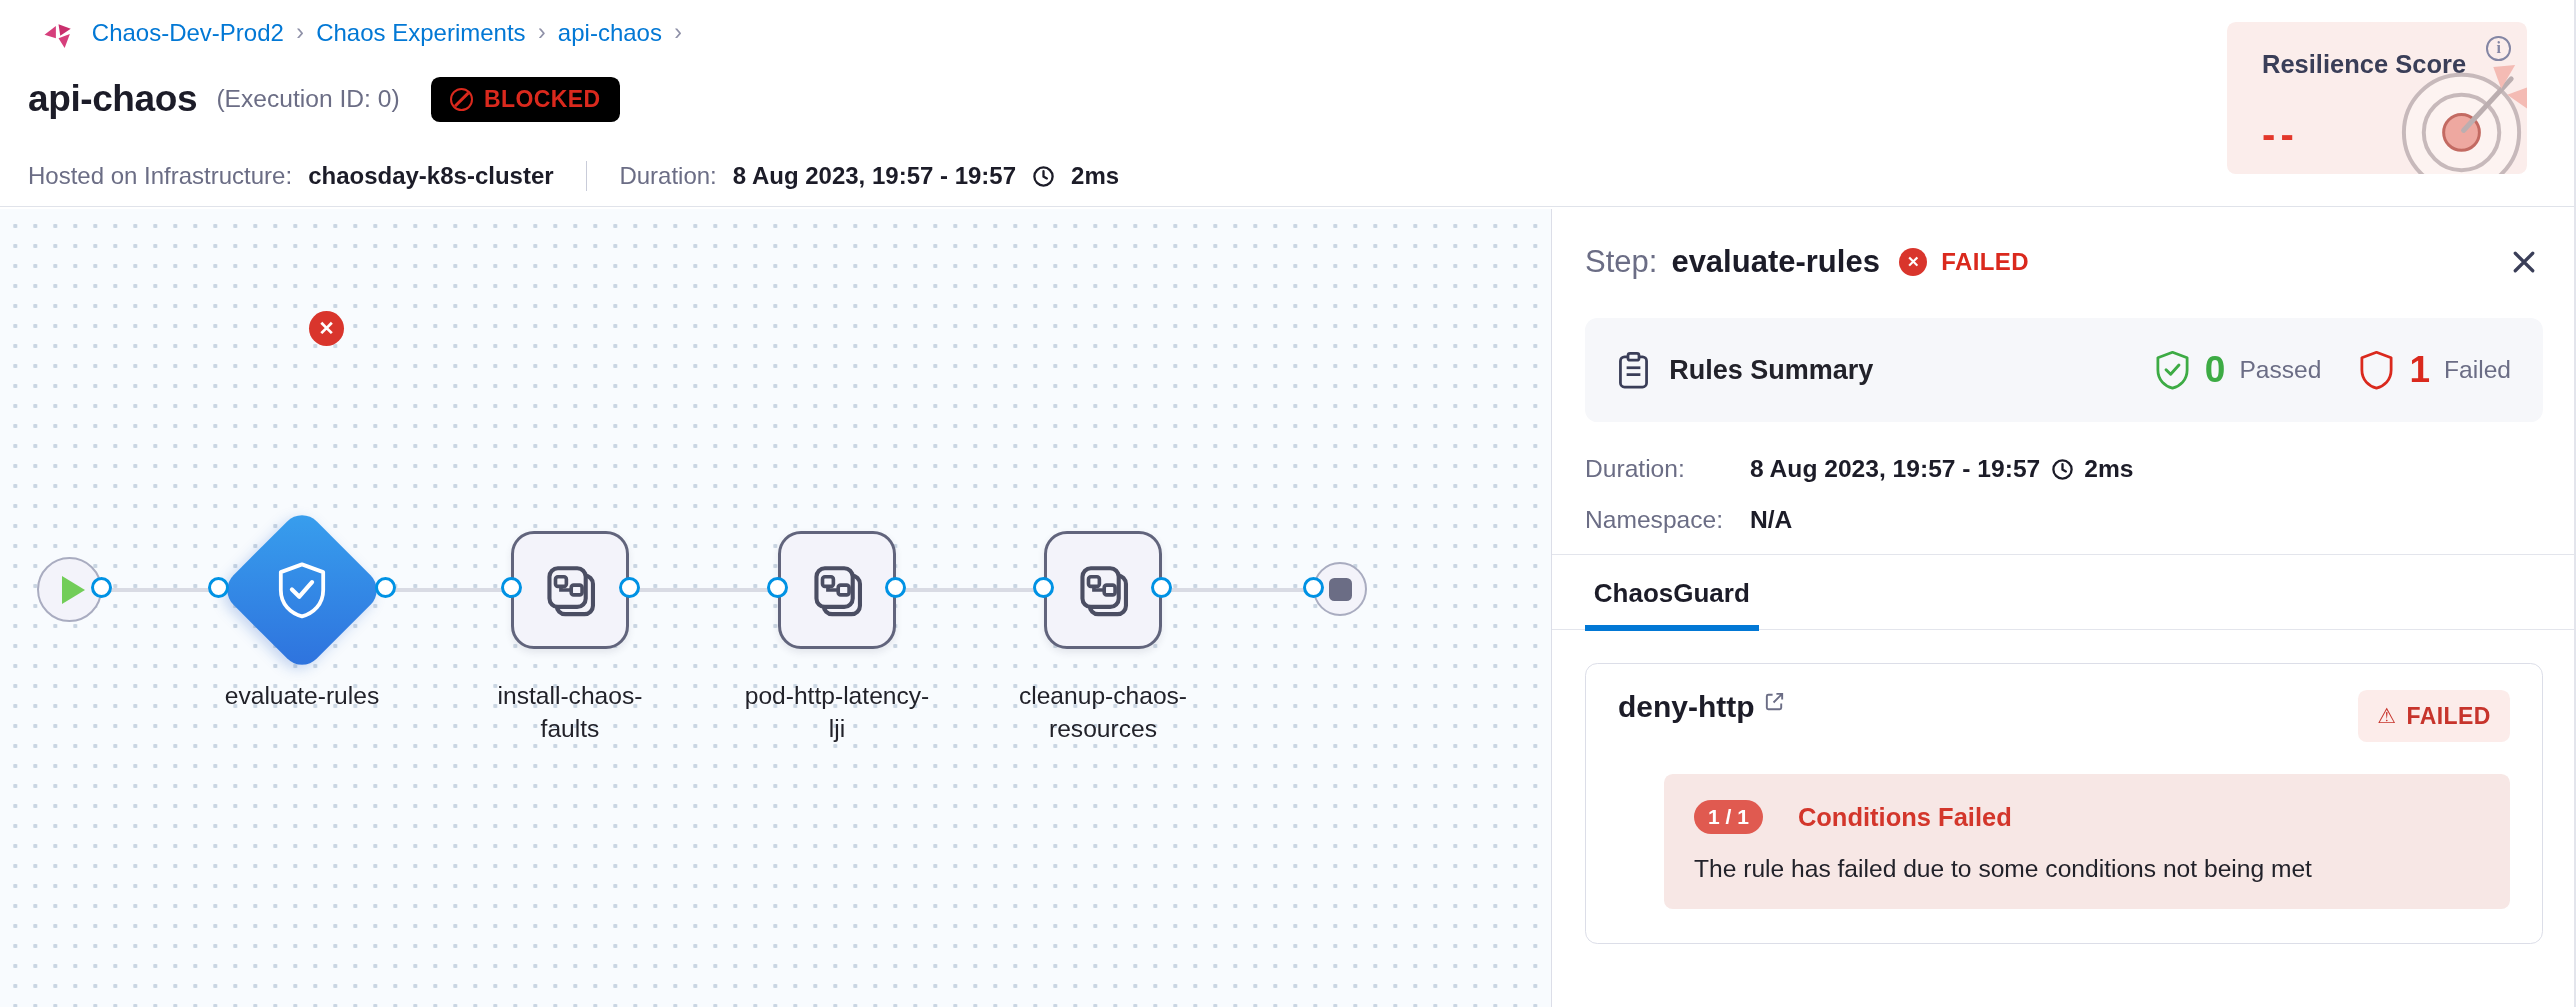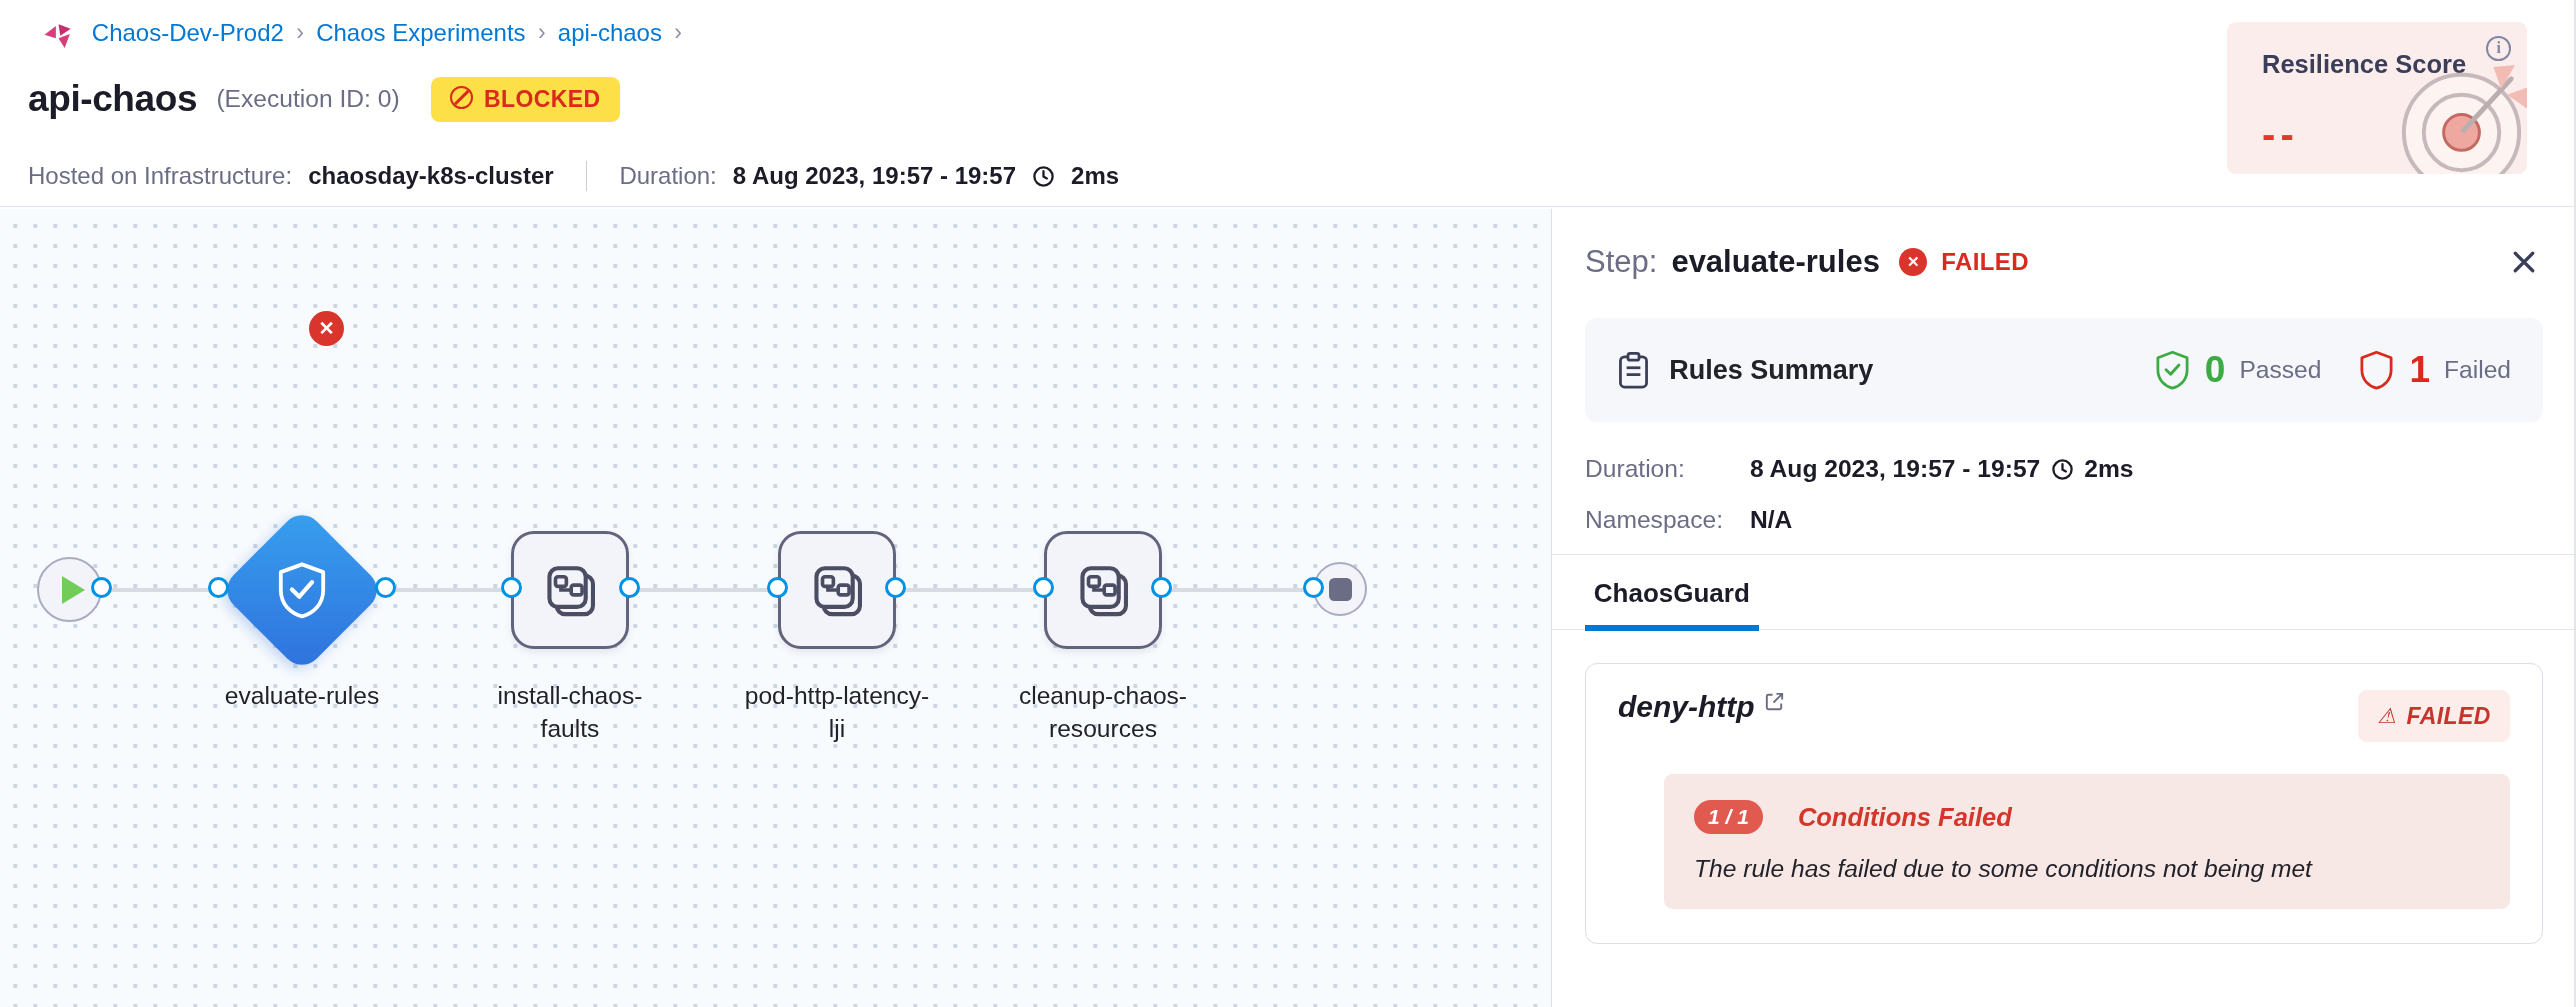--- a/index.html
+++ b/index.html
@@ -9,21 +9,21 @@
   
   .header { position:absolute; top:0; left:0; width:2576px; height:207px; background:#fff; border-bottom:1.8px solid #e0e3ea; z-index:5; }
   .breadcrumb { position:absolute; top:19.3px; left:41px; display:flex; gap:12.3px; font-size:24px; }
   .breadcrumb a { color:#0278d5; text-decoration:none; cursor:pointer; }
   .crumb-sep { color:#8f91a8; font-size:23px; }
   .logo-icon { width:35px; height:35px; margin-right:3.5px; }
 
   .title-row { position:absolute; top:77px; left:28px; display:flex; align-items:center; gap:19.3px; }
   .page-title { font-size:37px; font-weight:bold; color:#1c1c28; letter-spacing:-0.4px; }
   .exec-id { font-size:24.6px; color:#6b6d85; }
-  .blocked-badge { display:flex; align-items:flex-start; gap:10.5px; background:#fde047; border-radius:8.8px; padding:8.8px 19.3px; margin-left:12.3px; }
+  .blocked-badge { display:flex; align-items:center; gap:10.5px; background:#000000; border-radius:8.8px; padding:8.8px 19.3px; margin-left:12.3px; }
   .blocked-badge .txt { color:#da291d; font-weight:bold; font-size:23px; letter-spacing:0.4px; }
   .no-entry { width:23px; height:23px; border:2.6px solid #da291d; border-radius:50%; position:relative; }
   .no-entry::after { content:""; position:absolute; left:-0.9px; top:8px; width:19.3px; height:2.6px; background:#da291d; transform:rotate(-45deg); }
 
   .meta-row { position:absolute; top:161px; left:28px; display:flex; align-items:center; gap:16px; font-size:24px; }
   .meta-label { color:#6b6d85; }
   .meta-value { color:#1c1c28; font-weight:600; }
   .meta-divider { width:1.8px; height:30px; background:#c9ccd9; margin:0 16px; }
   .clock-ic { width:23px; height:23px; }
 
@@ -78,21 +78,21 @@
   .count-label { font-size:24.6px; color:#6b6d85; margin-right:23px; }
 
   .kv-row { display:flex; align-items:center; margin-top:33px; font-size:24.6px; }
   .kv-row.second { margin-top:23px; }
   .kv-label { color:#6b6d85; width:165px; }
   .kv-value { color:#1c1c28; font-weight:600; display:flex; align-items:center; gap:10.5px; }
 
   .tabs { margin:20px -33px 0; padding:0 33px; border-top:1.8px solid #e3e5ec; border-bottom:1.8px solid #e3e5ec; }
   .tab { display:inline-block; padding:23px 8.8px 16px; font-size:26px; font-weight:600; color:#1c1c28; border-bottom:6.2px solid #0278d5; margin-bottom:-1.8px; cursor:pointer; }
 
-  .rule-card { margin-top:33px; border:1.8px solid #dcdee8; border-radius:12.3px; padding:26px 32px 30px;font-style:italic; }
+  .rule-card { margin-top:33px; border:1.8px solid #dcdee8; border-radius:12.3px; padding:26px 32px 30px; }
   .rule-head { display:flex; align-items:flex-start; }
   .rule-name-wrap { display:flex; align-items:flex-start; gap:8.8px; cursor:pointer; }
   .rule-name { font-size:30px; font-weight:bold; color:#1c1c28; }
   .failed-badge { margin-left:auto; display:flex; align-items:center; gap:10.5px; background:#fcecea; border-radius:8.8px; padding:12.3px 19.3px; }
   .failed-badge .warn { color:#c7342c; font-size:21px; }
   .failed-badge .txt { color:#c7342c; font-weight:bold; font-size:23px; letter-spacing:0.4px; }
 
   .alert-box { margin:32px 0 3.5px 46px; background:#f7e7e5; border-radius:8.8px; padding:26px 30px; }
   .alert-row { display:flex; align-items:center; gap:35px; }
   .ratio-pill { background:#e05a50; color:#fff; font-weight:bold; font-size:21px; border-radius:17.6px; padding:5.3px 14px; }

